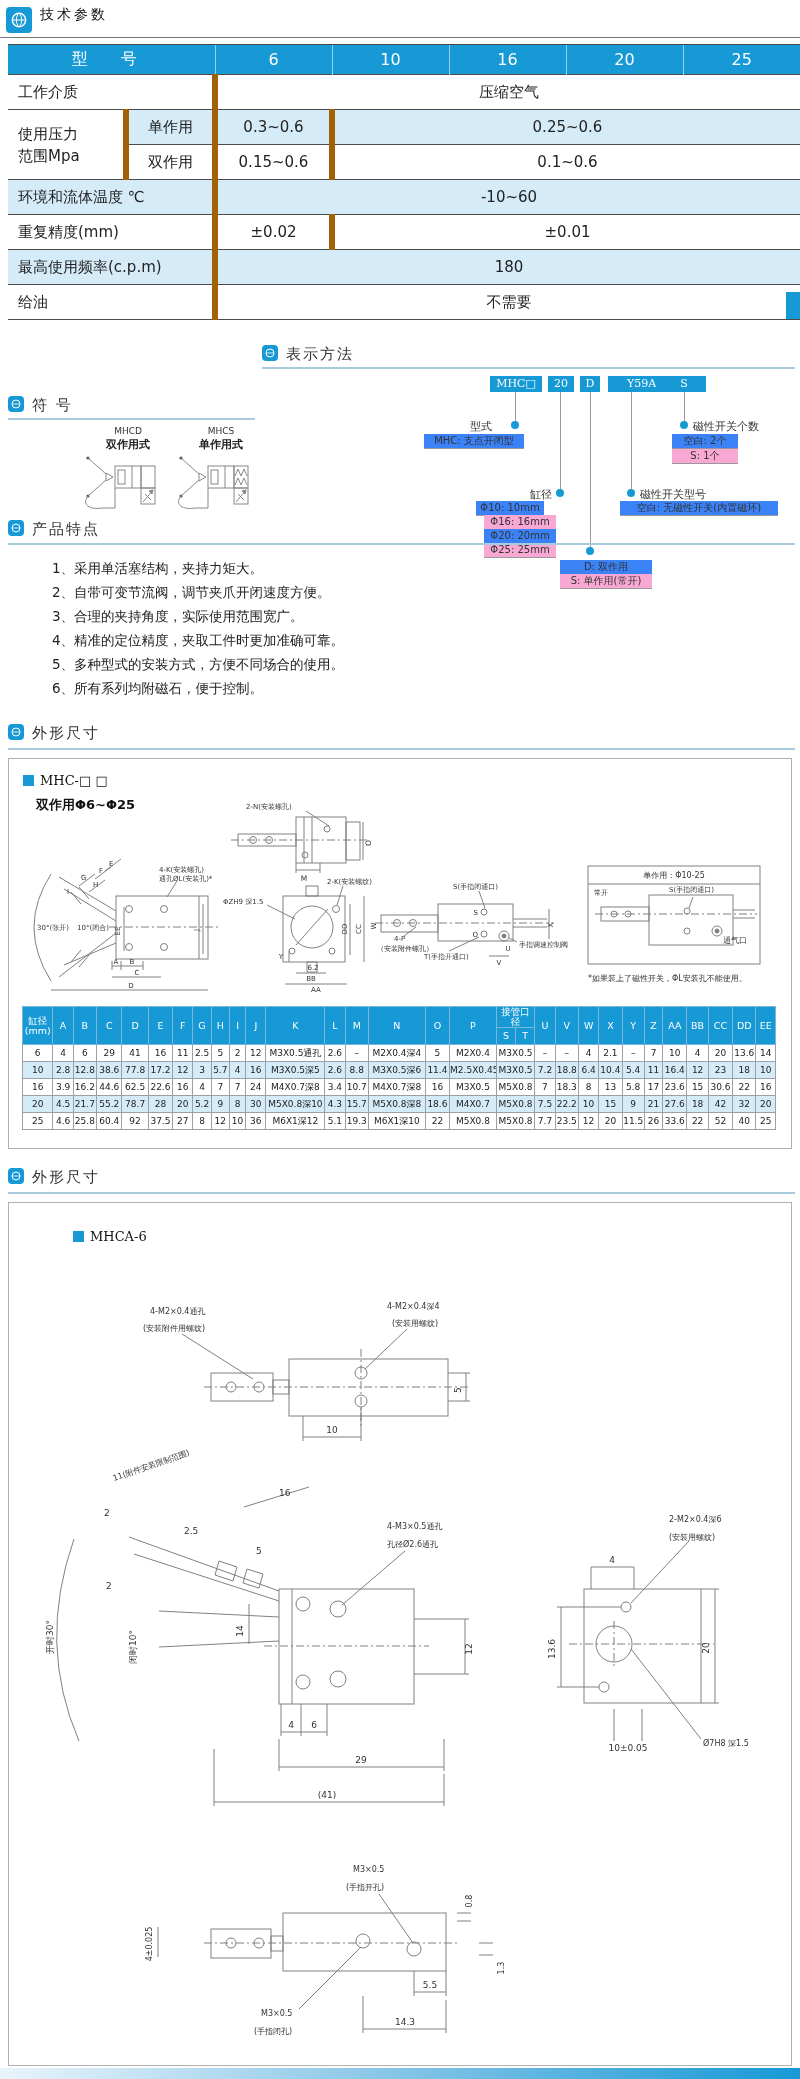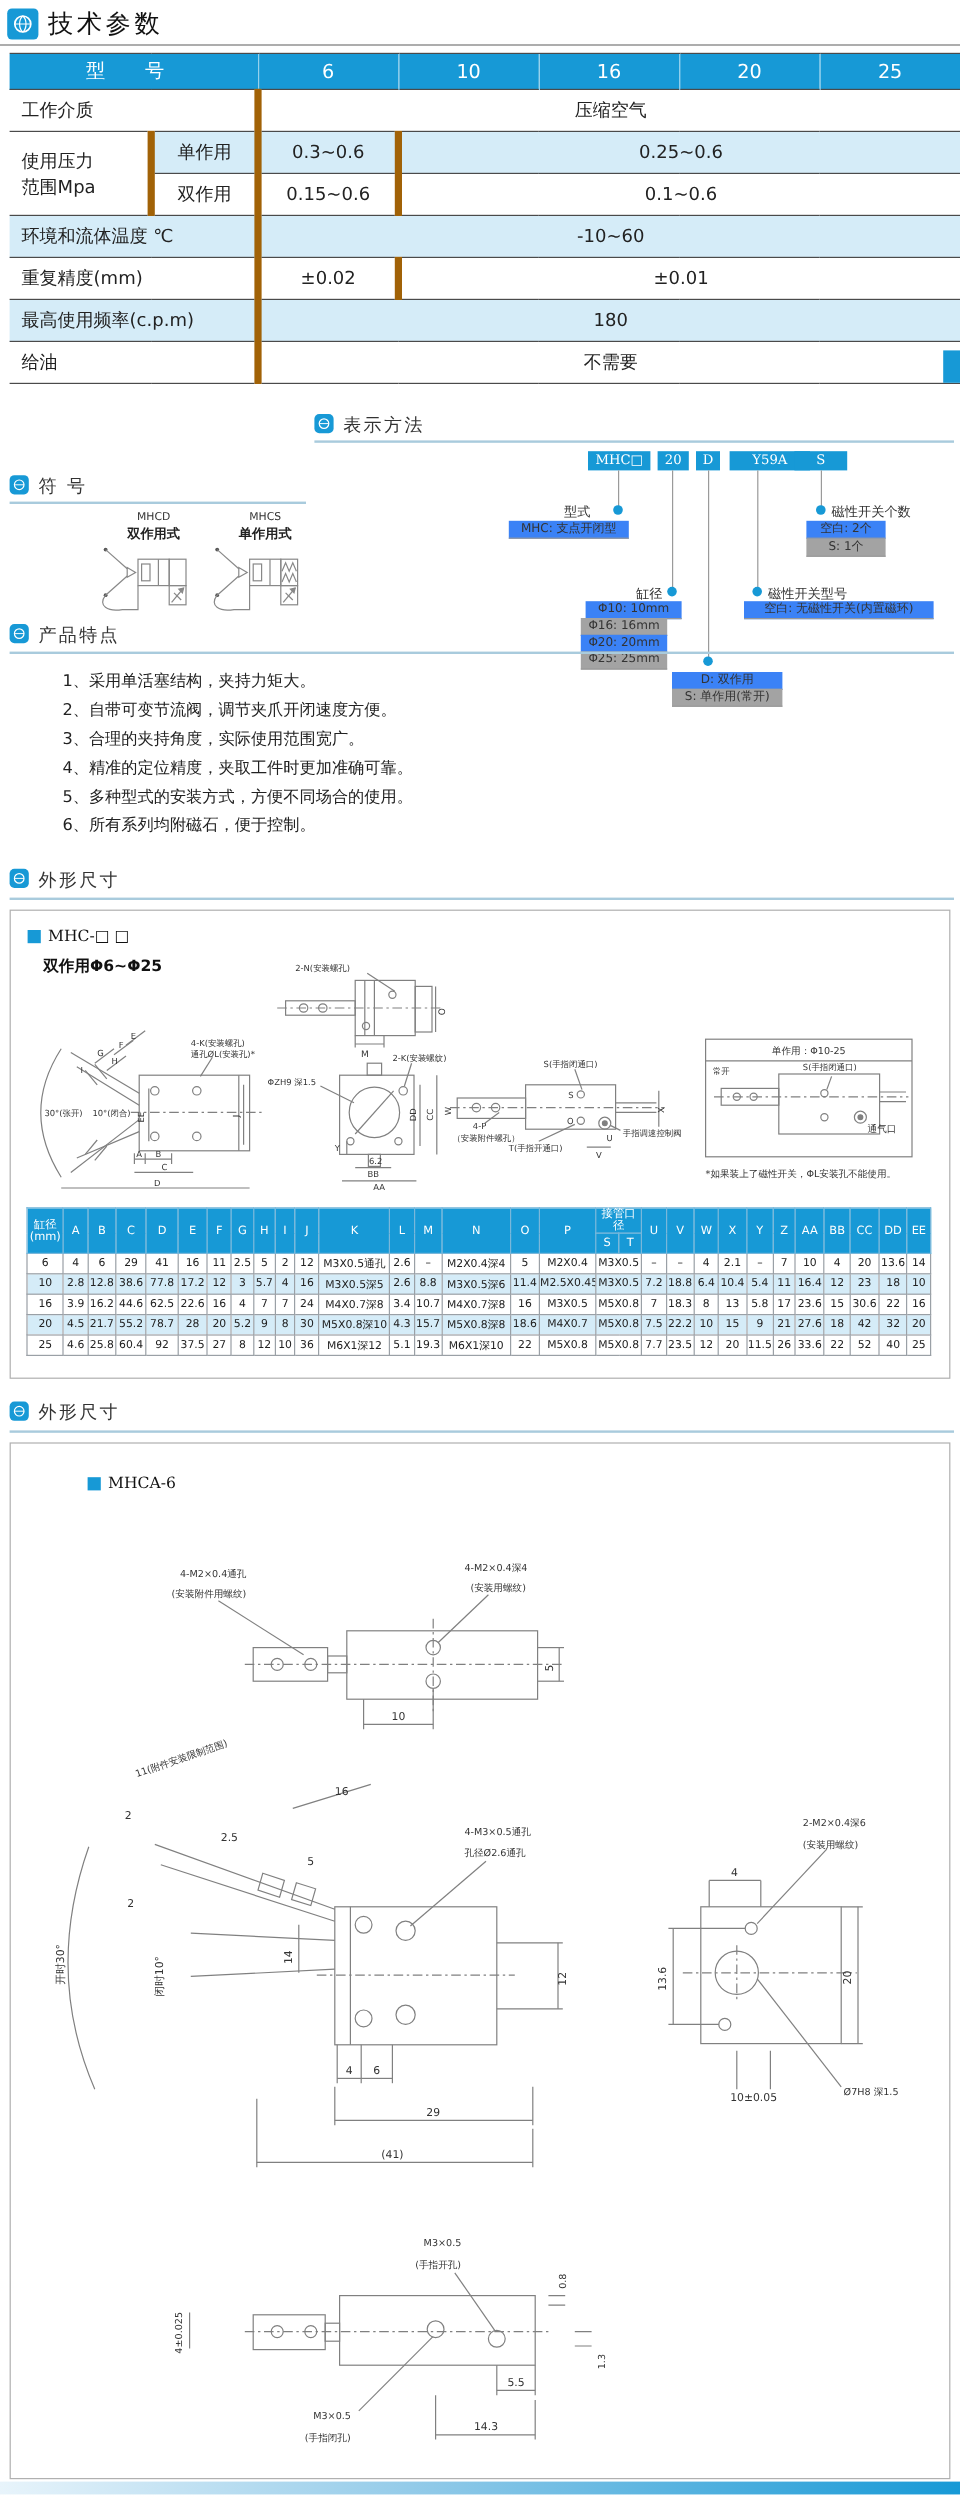--- a/index.html
+++ b/index.html
@@ -2,41 +2,41 @@
 <html><head>
 <meta charset="utf-8">
 <style>
   html,body{margin:0;padding:0;background:#fff;}
   body{font-family:"DejaVu Sans","Liberation Sans",sans-serif;color:#222;}
   .page{position:relative;width:800px;height:2079px;background:#fff;overflow:hidden;}
   .abs{position:absolute;}
   
   .logo{background:#1799d6;border-radius:4px;display:flex;align-items:center;justify-content:center;}
   
-  .h1{font-size:21px;letter-spacing:3px;color:#111;font-family:Liberation Serif, serif;}
+  .h1{font-size:14px;letter-spacing:3px;color:#111;font-family:Liberation Serif, serif;}
   .h2{font-size:15px;letter-spacing:2px;color:#333;font-family:"DejaVu Serif","Liberation Serif",serif;}
   .rule{background:#777;height:1px;}
   .rule2{background:#a9cbdd;height:2px;}
   
   table.spec{position:absolute;left:8px;top:44px;width:784px;border-collapse:collapse;table-layout:fixed;border-bottom:1px solid #4a4a4a;}
   table.spec th,table.spec td{border-top:1px solid #4a4a4a;padding:0;font-weight:normal;}
   table.spec th{background:#1799d6;color:#fff;font-size:16px;height:29px;text-align:center;border-left:1px solid rgba(255,255,255,.55);}
   table.spec th:first-child{border-left:none;letter-spacing:14px;}
   table.spec td{font-size:15px;height:34px;text-align:center;color:#222;}
   table.spec td.vb{border-left:6px solid #a16207;}
   table.spec td.lbl{text-align:left;padding-left:10px;}
   table.spec tr.lt td{background:#d5ecf8;}
   table.spec tr.lt td.wh{background:#fff;}
   
   .codebox{position:absolute;background:#1799d6;color:#fff;font-size:11px;height:16px;line-height:16px;text-align:center;font-family:"DejaVu Serif","Liberation Serif",serif;}
   .leader{position:absolute;width:1px;background:#9a9a9a;}
   .dot{position:absolute;width:8px;height:8px;border-radius:50%;background:#1799d6;}
   .olabel{position:absolute;font-size:11px;color:#333;white-space:nowrap;}
   .obox{position:absolute;font-size:10px;color:#333;height:14px;line-height:14px;text-align:center;background:#3b82f6;border-bottom:1px solid #999;white-space:nowrap;}
-  .obox.wh{background:#a3a3a3;}
+  .obox.wh{background:#f9a8d4;}
   
   .symlabel{position:absolute;font-size:9px;color:#333;text-align:center;}
   .symname{position:absolute;font-size:11px;color:#222;text-align:center;font-weight:bold;}
   .feat{position:absolute;left:52px;top:556px;font-size:13.5px;color:#222;}
   .feat div{height:24px;line-height:24px;}
   
   .dimbox{position:absolute;left:8px;width:782px;background:#fff;border:1px solid #b0b0b0;}
   .dimtitle{position:absolute;font-size:13px;color:#111;font-family:"DejaVu Serif","Liberation Serif",serif;display:flex;align-items:center;gap:6px;}
   .bluesq{width:11px;height:11px;background:#1799d6;display:inline-block;}
   .dimsub{position:absolute;font-size:13px;color:#111;font-weight:bold;}
@@ -148,21 +148,21 @@
   <div class="olabel" style="left:455px;top:419px;width:52px;text-align:center;">型式</div>
   <div class="obox" style="left:424px;top:434px;width:100px;">MHC: 支点开闭型</div>
 
   <div class="dot" style="left:680px;top:421px;"></div>
   <div class="olabel" style="left:693px;top:419px;">磁性开关个数</div>
   <div class="obox" style="left:672px;top:434px;width:66px;">空白: 2个</div>
   <div class="obox wh" style="left:672px;top:449px;width:66px;">S: 1个</div>
 
   <div class="dot" style="left:556px;top:489px;"></div>
   <div class="olabel" style="left:516px;top:487px;width:36px;text-align:right;">缸径</div>
-  <div class="obox" style="left:488px;top:501px;width:80px;">Φ10: 10mm</div>
+  <div class="obox" style="left:476px;top:501px;width:68px;">Φ10: 10mm</div>
   <div class="obox wh" style="left:484px;top:515px;width:72px;">Φ16: 16mm</div>
   <div class="obox" style="left:484px;top:529px;width:72px;">Φ20: 20mm</div>
   <div class="obox wh" style="left:484px;top:543px;width:72px;">Φ25: 25mm</div>
 
   <div class="dot" style="left:627px;top:489px;"></div>
   <div class="olabel" style="left:640px;top:487px;">磁性开关型号</div>
   <div class="obox" style="left:620px;top:501px;width:158px;">空白: 无磁性开关(内置磁环)</div>
 
   <div class="dot" style="left:586px;top:547px;"></div>
   <div class="olabel" style="left:599px;top:576px;">动作方式</div>

